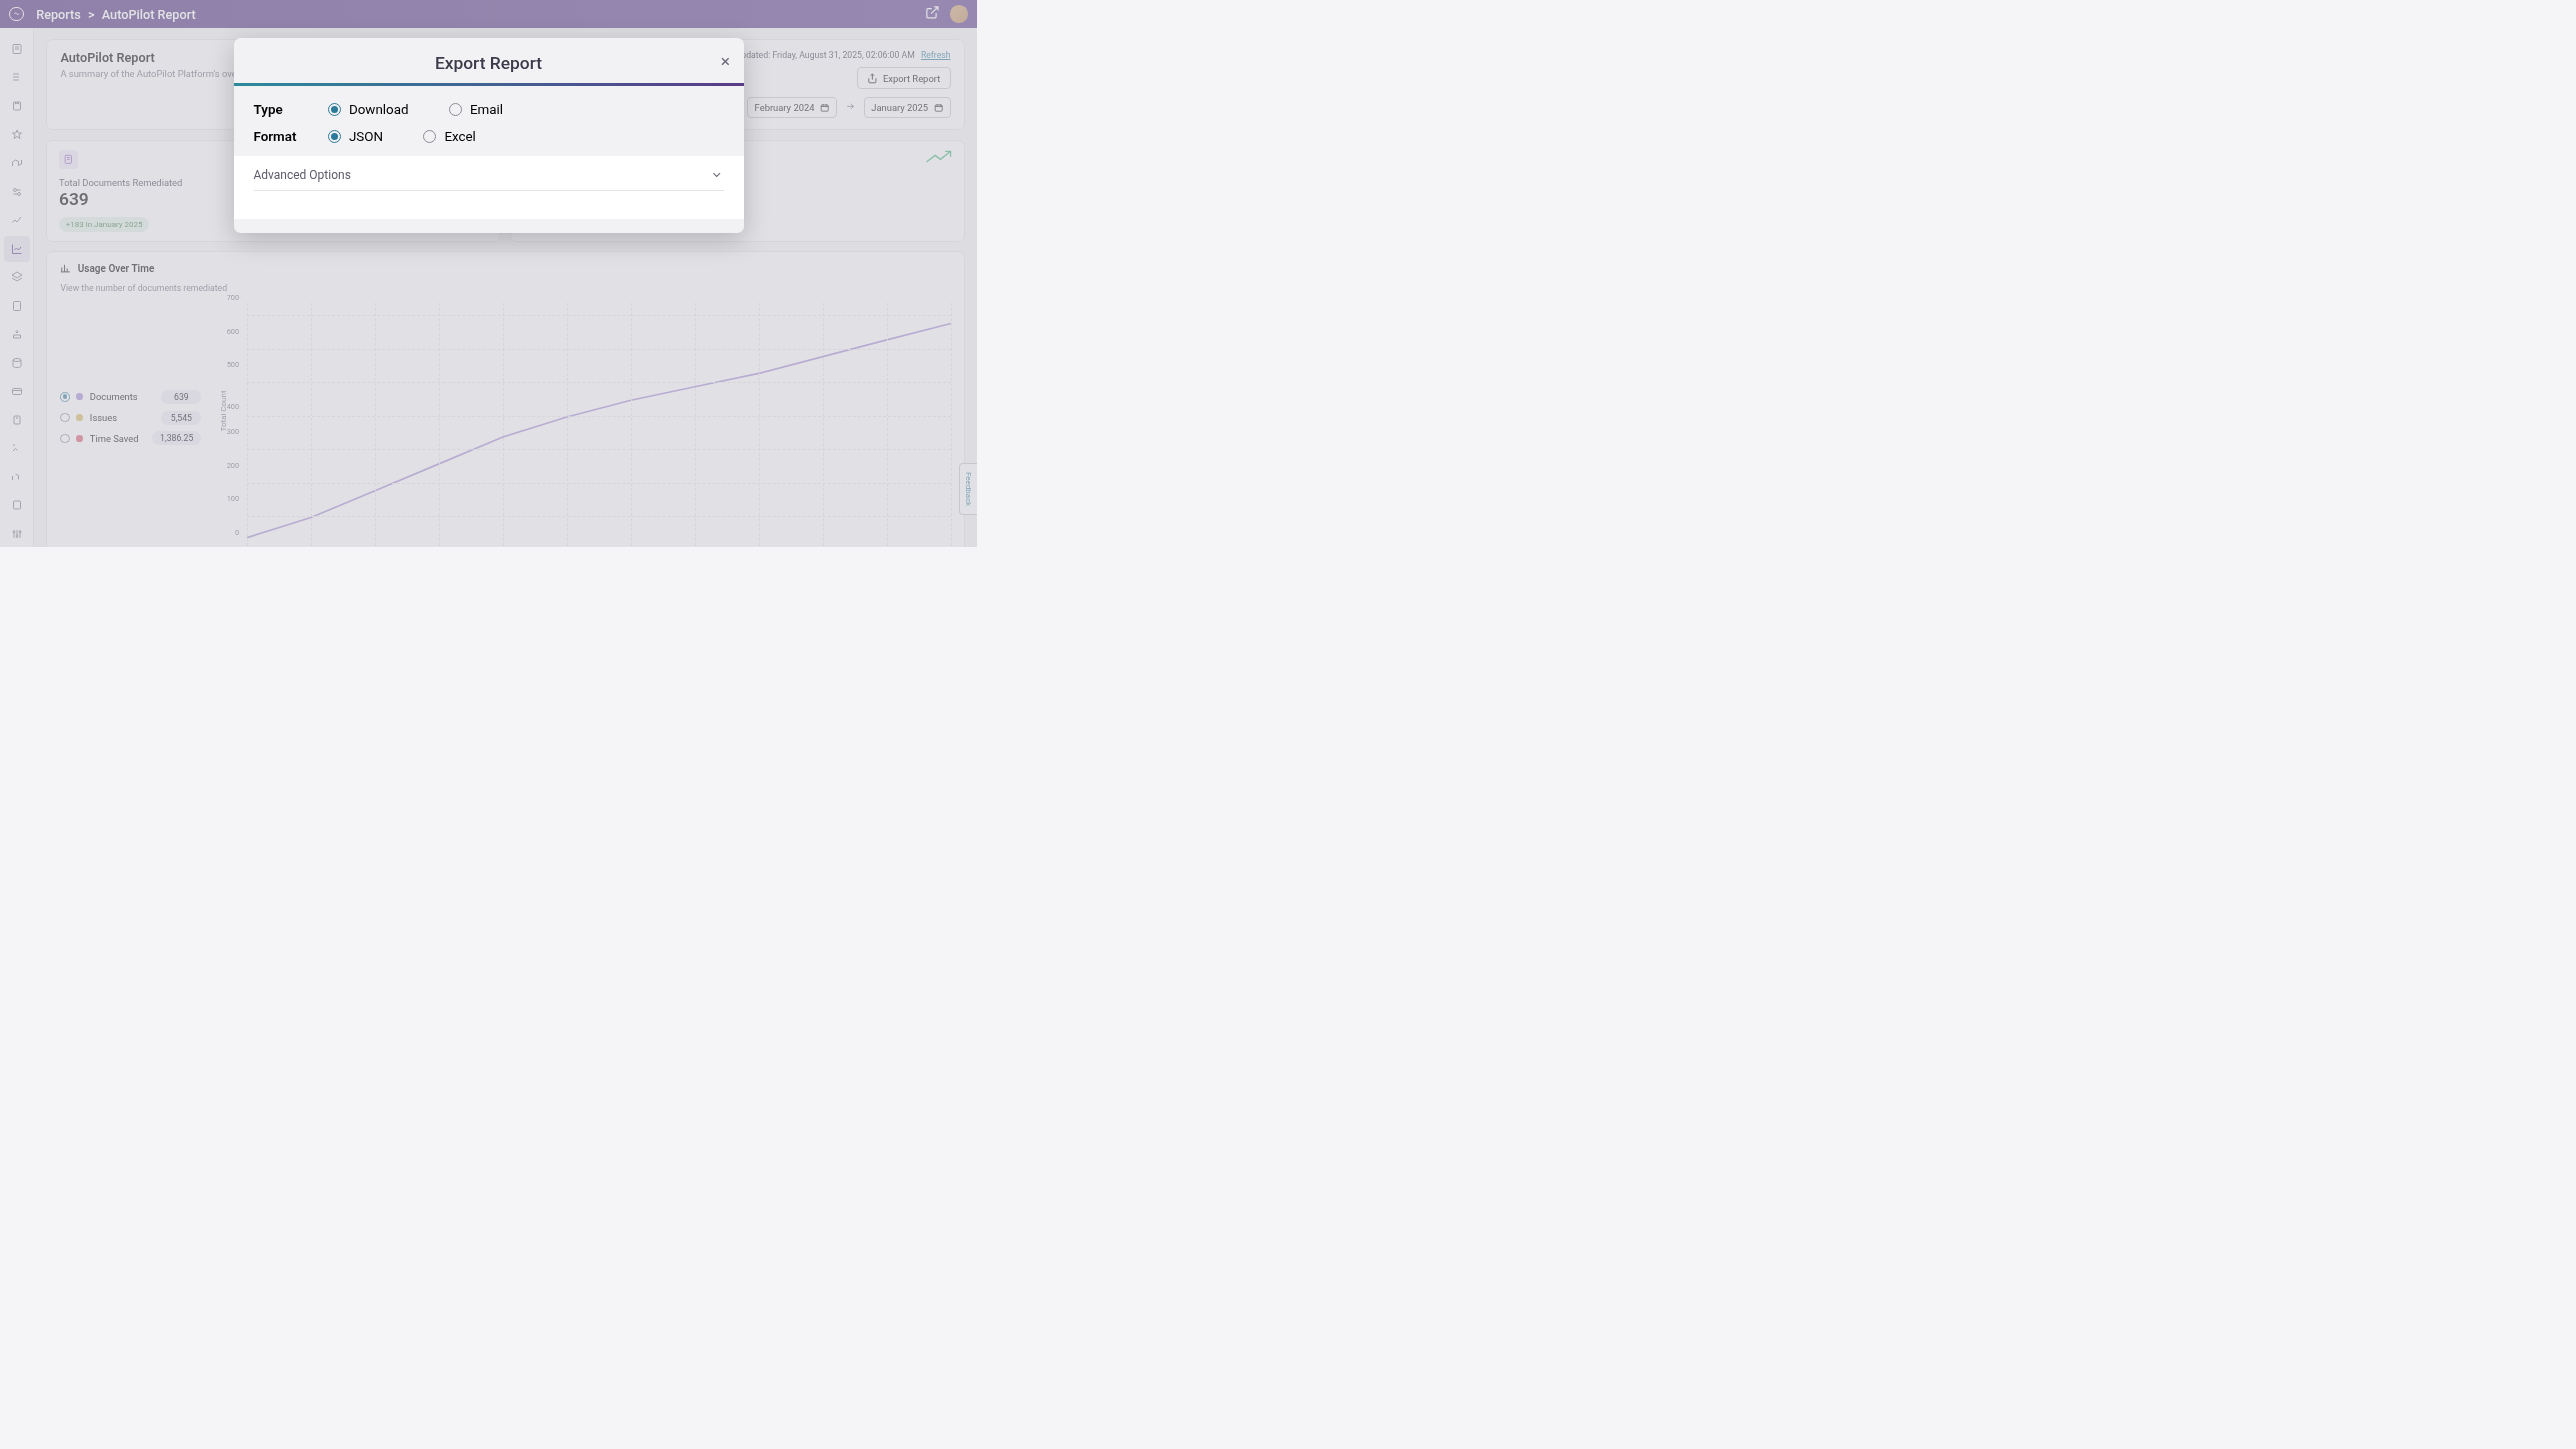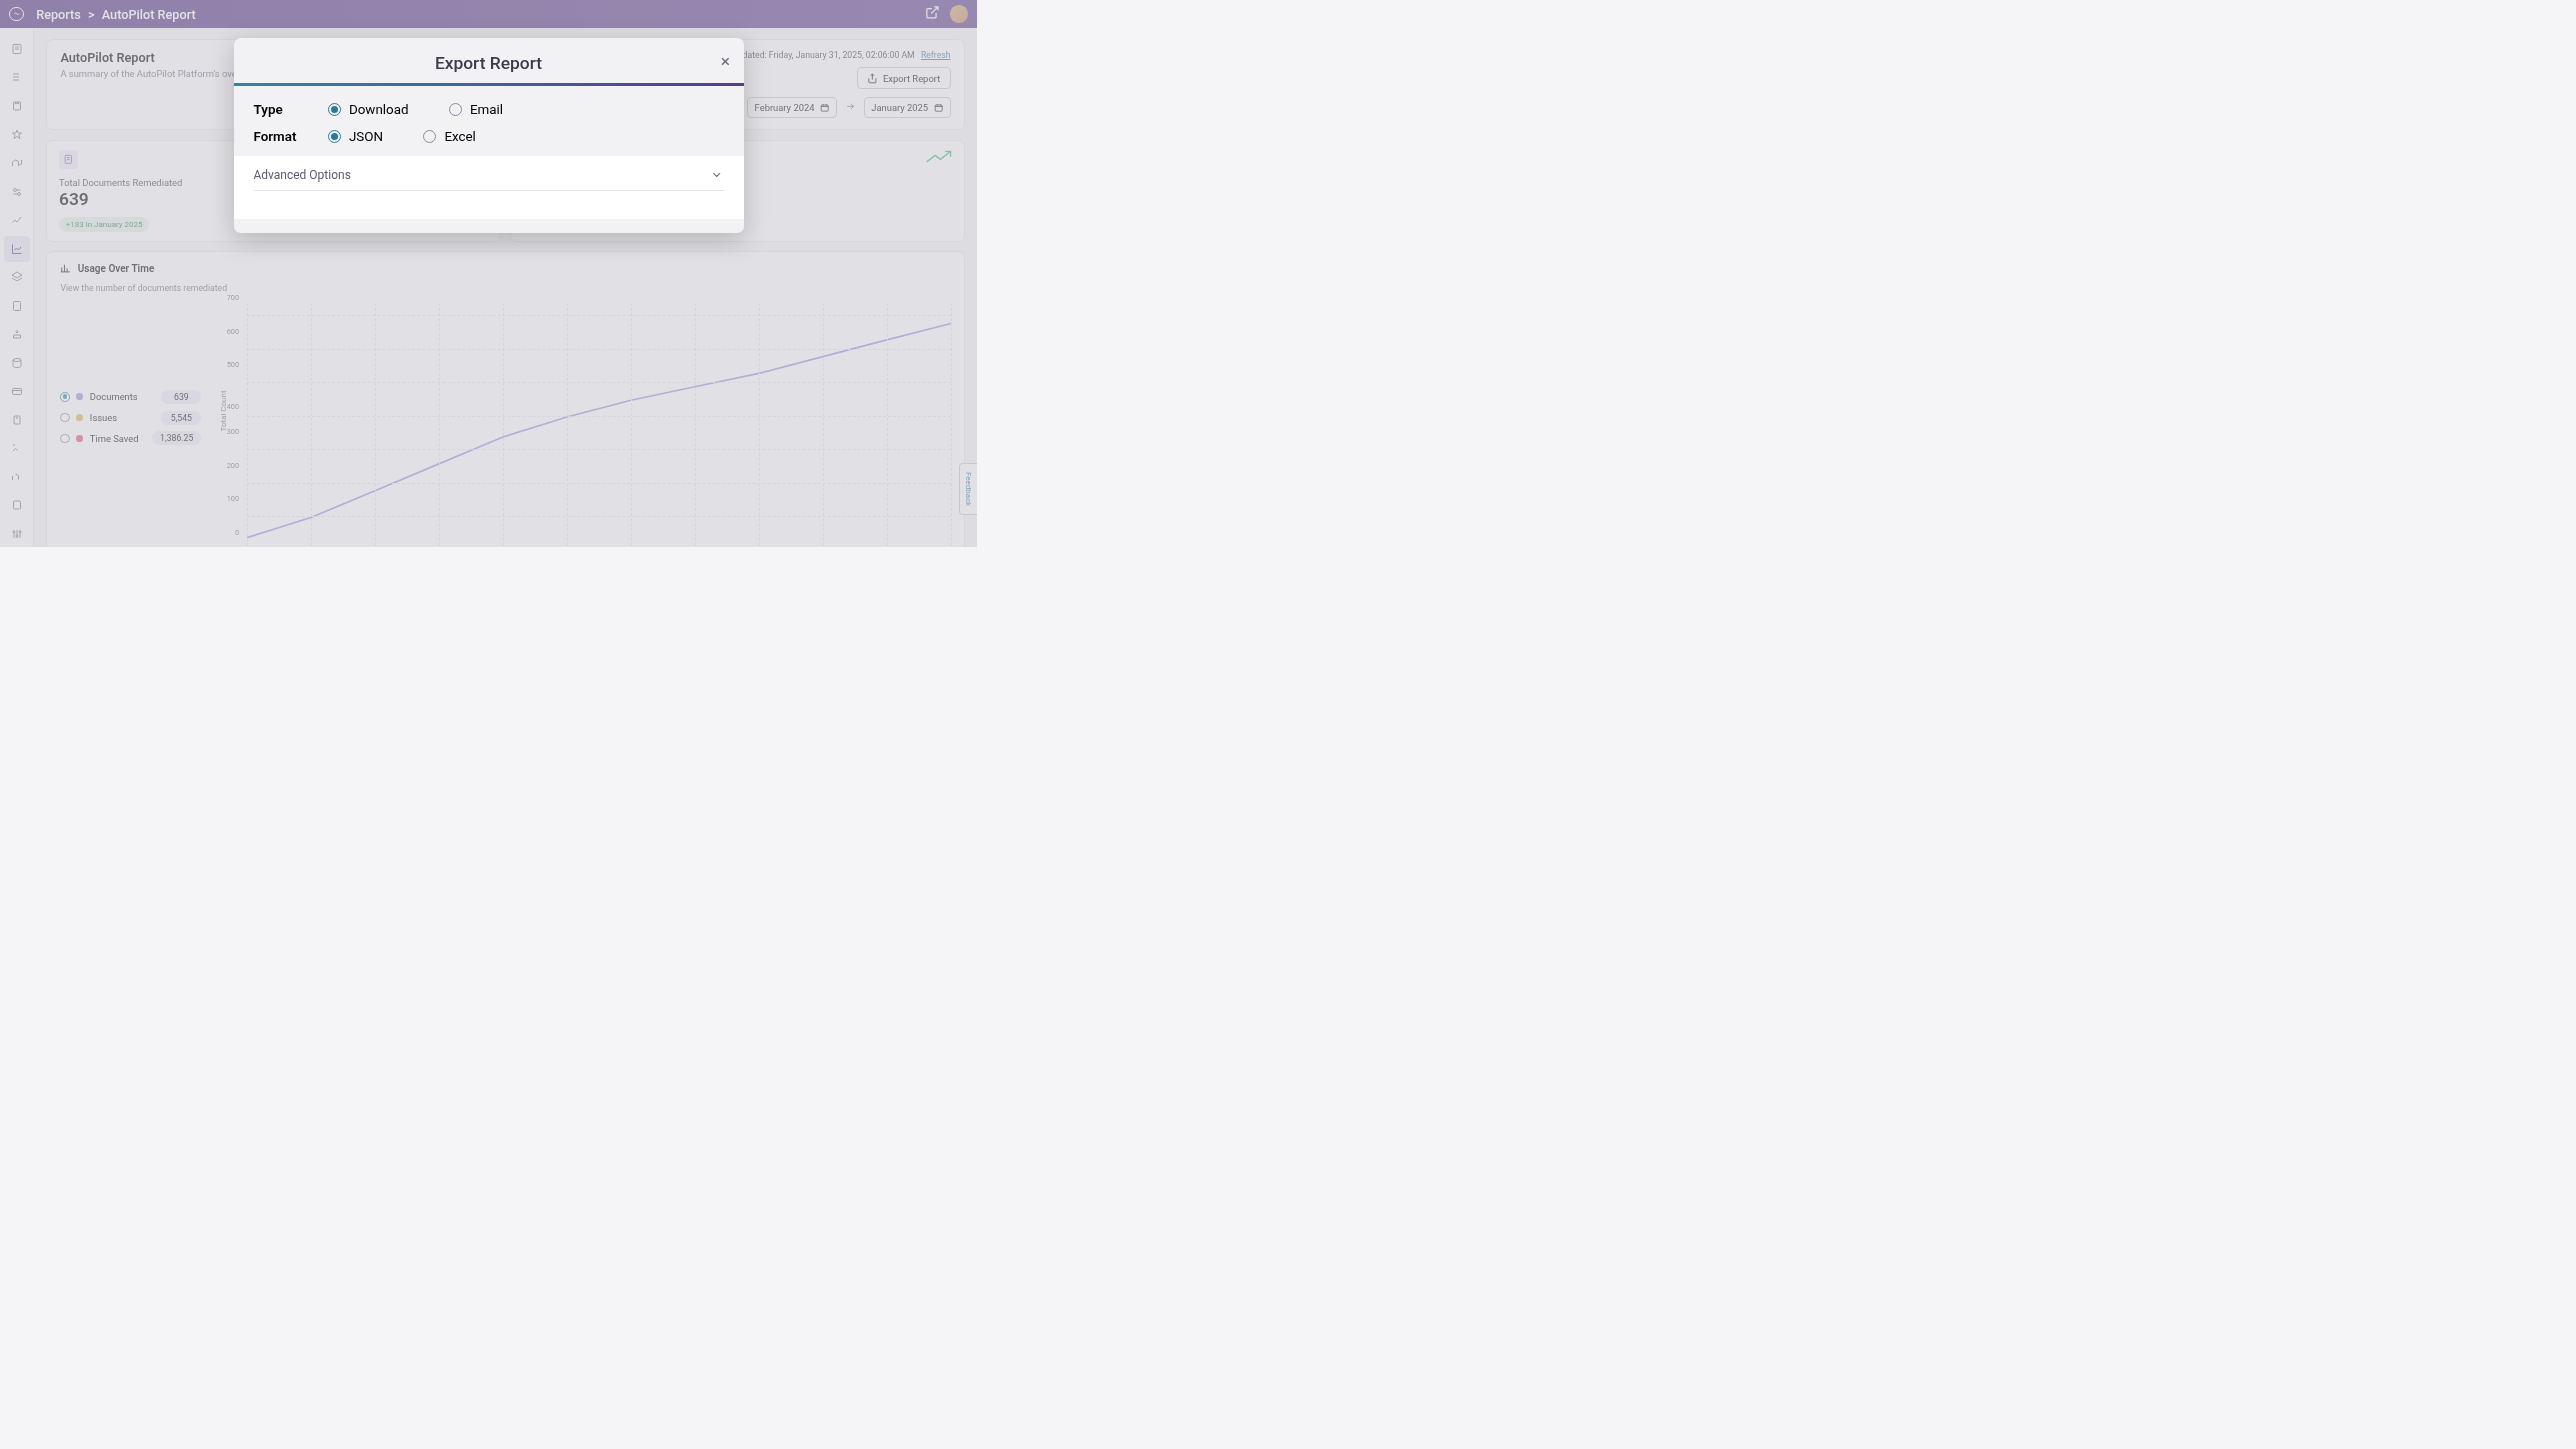--- a/index.html
+++ b/index.html
@@ -222,21 +222,21 @@
   <div class="content">
     <div class="report-header">
       <div class="rh-top">
         <div>
           <div class="rh-title">AutoPilot Report</div>
           <div class="rh-desc">A summary of the AutoPilot Platform's over</div>
         </div>
         <div class="rh-right">
           <div class="rh-updated">
             <span>Updated:</span>
-            <span>Friday, January 31, 2025, 02:06:00 AM</span>
+            <span>Friday, August 31, 2025, 02:06:00 AM</span>
             <span class="rh-refresh">Refresh</span>
           </div>
           <button class="export-btn">
             <svg width="10.7" height="10.7" viewBox="0 0 24 24" fill="none" stroke="currentColor" stroke-width="2">
                 <path d="M4 12v8a2 2 0 0 0 2 2h12a2 2 0 0 0 2-2v-8M16 6l-4-4-4 4M12 2v13"></path>
               </svg>
             <span>Export Report</span>
           </button>
           <div class="date-range">
             <div class="date-box">

